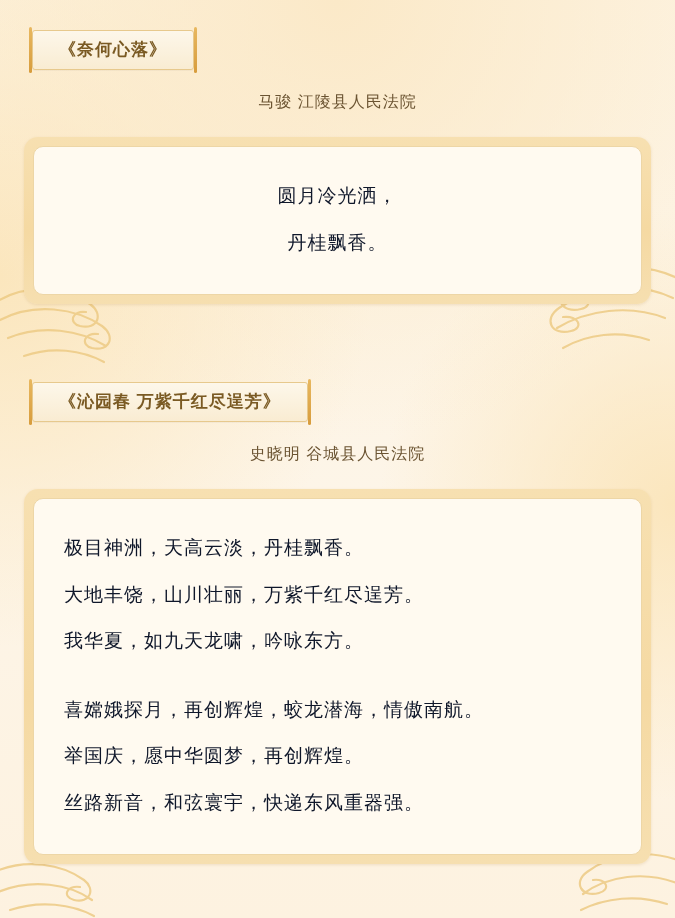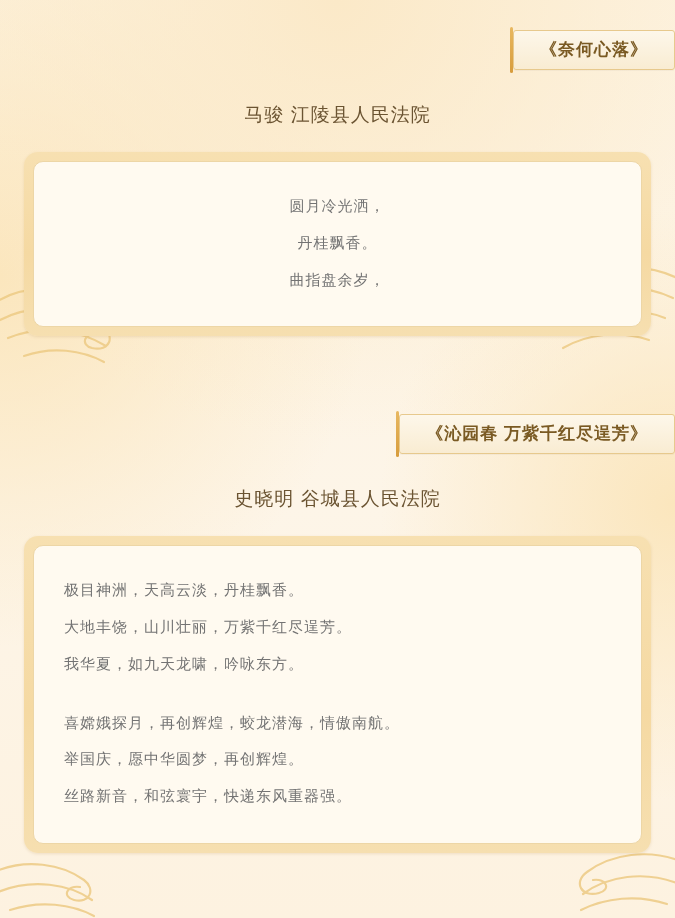--- a/index.html
+++ b/index.html
@@ -31,21 +31,21 @@
   .page {
     position: relative;
     z-index: 2;
     width: 675px;
     padding: 0;
   }
 
   
   .title-wrap {
     display: flex;
-    justify-content: flex-end;
+    justify-content: flex-start;
     align-items: center;
     margin-left: 32px;
   }
   .title-plaque {
     position: relative;
     display: inline-block;
     background: linear-gradient(180deg, #fdf7ea 0%, #f9ecd2 100%);
     border: 1px solid #e7c98d;
     border-radius: 3px;
     padding: 7px 26px 8px 26px;
@@ -66,23 +66,23 @@
   .title-text {
     font-size: 17px;
     font-weight: bold;
     letter-spacing: 1px;
     color: #7a5a23;
     white-space: nowrap;
   }
 
   .byline {
     text-align: center;
-    font-size: 19px;
+    font-size: 16px;
     color: #6b5432;
-    margin-top: 32px;
+    margin-top: 22px;
     letter-spacing: 1px;
   }
 
   
   .card-outer {
     position: relative;
     margin: 24px 24px 0 24px;
     background: linear-gradient(180deg, #f7e0b1 0%, #f5d9a2 55%, #f6dfb0 100%);
     border-radius: 14px;
     padding: 9px;
@@ -90,23 +90,23 @@
   }
   .card-inner {
     background: #fffaf0;
     border: 1px solid #edd6a6;
     border-radius: 10px;
     padding: 26px 30px 28px 30px;
     position: relative;
     overflow: hidden;
   }
   .poem-line {
-    font-size: 15px;
+    font-size: 19px;
     line-height: 2.45;
-    color: #737373;
+    color: #0f172a;
     letter-spacing: 1px;
     white-space: pre-wrap;
   }
   .centered .poem-line { text-align: center; }
   .left .poem-line { text-align: left; }
   .stanza-gap { height: 22px; }
 
   
   .swirl {
     position: absolute;
@@ -170,21 +170,20 @@
       <span class="title-text">《奈何心落》</span>
     </div>
   </div>
 
   <div class="byline">马骏  江陵县人民法院</div>
 
   <div class="card-outer">
     <div class="card-inner centered">
       <div class="poem-line">圆月冷光洒，</div>
       <div class="poem-line">丹桂飘香。</div>
-      <div class="poem-line">曲指盘余岁，</div>
     </div>
   </div>
 
   <div class="section-gap"></div>
 
   <div class="title-wrap">
     <div class="title-plaque">
       <span class="title-text">《沁园春 万紫千红尽逞芳》</span>
     </div>
   </div>

